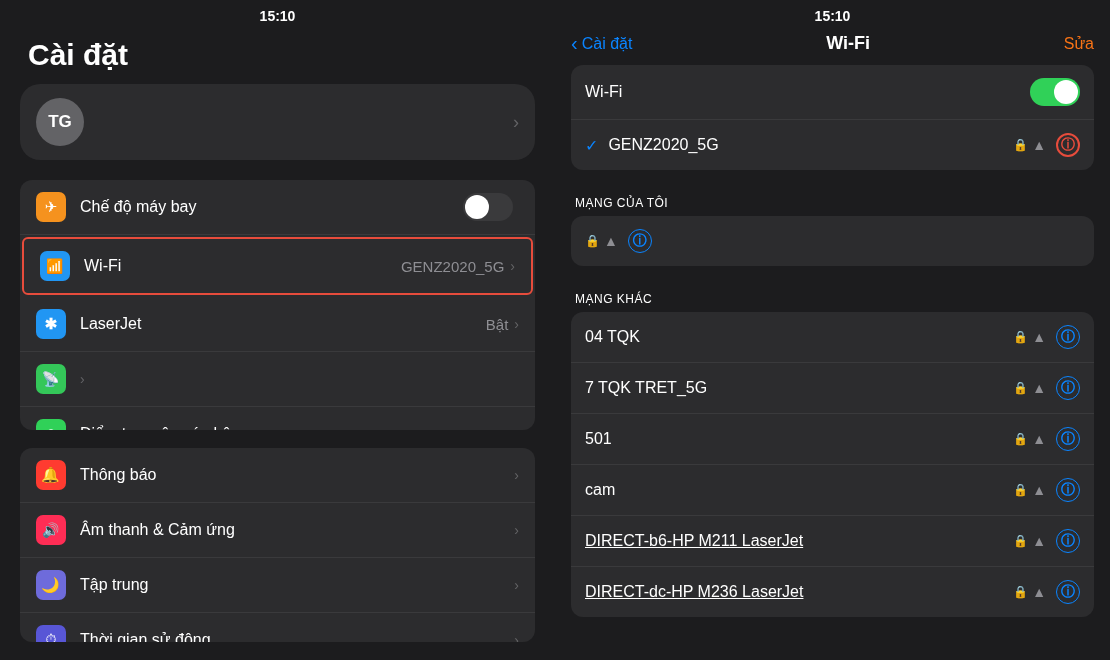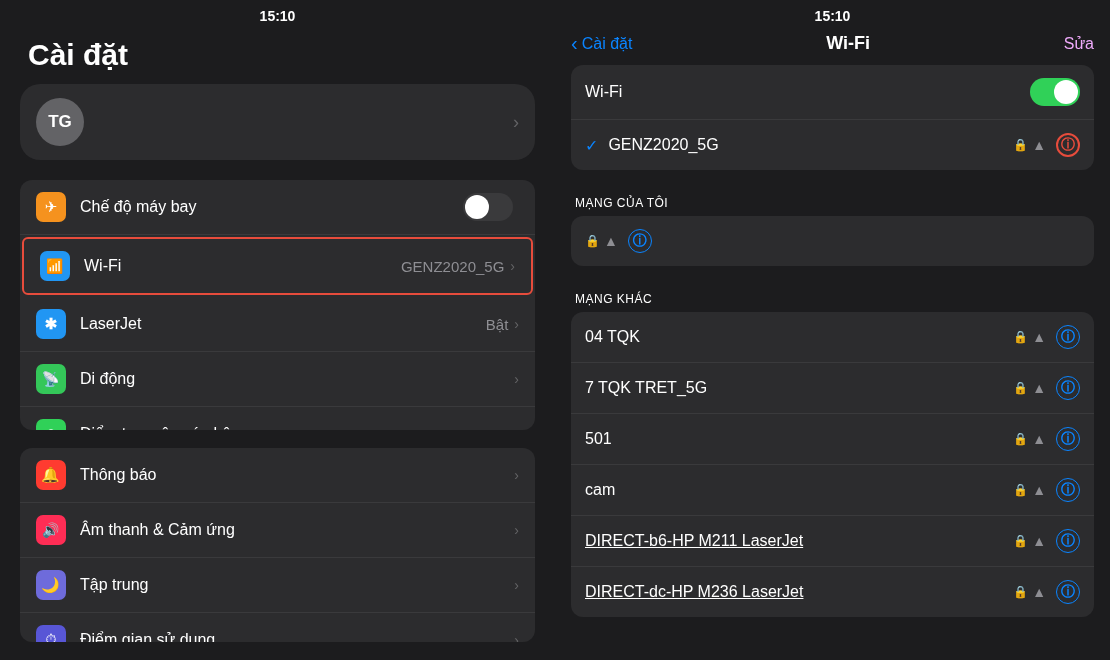--- a/index.html
+++ b/index.html
@@ -190,21 +190,21 @@
       gap: 4px;
     }
 
     .r-nav-title {
       color: white;
       font-size: 18px;
       font-weight: 600;
     }
 
     .r-nav-edit {
-      color: #f0abfc;
+      color: #f97316;
       font-size: 16px;
     }
 
     .r-content {
       flex: 1;
       overflow-y: auto;
       padding: 0 16px;
     }
 
     .r-section {
@@ -347,21 +347,20 @@
       </div>
       <span class="item-label">LaserJet</span>
       <span class="item-value">Bật</span>
       <span class="item-chevron">›</span>
     </div>
 
     <div class="settings-item">
       <div class="icon-box green2">
         <span style="color:white;font-size:14px;">📡</span>
       </div>
-      <span class="item-label">Di động</span>
       <span class="item-chevron">›</span>
     </div>
 
     <div class="settings-item">
       <div class="icon-box green3">
         <span style="color:white;font-size:15px;">⊕</span>
       </div>
       <span class="item-label">Điểm truy cập cá nhân</span>
       <span class="item-chevron">›</span>
     </div>
@@ -391,21 +390,21 @@
         <span style="color:white;font-size:15px;">🌙</span>
       </div>
       <span class="item-label">Tập trung</span>
       <span class="item-chevron">›</span>
     </div>
 
     <div class="settings-item">
       <div class="icon-box purple">
         <span style="color:white;font-size:14px;">⏱</span>
       </div>
-      <span class="item-label">Điểm gian sử dụng</span>
+      <span class="item-label">Thời gian sử động</span>
       <span class="item-chevron">›</span>
     </div>
 
   </div>
 
 </div>
 
 <div class="right-panel">
 
   <div class="r-status-bar">

